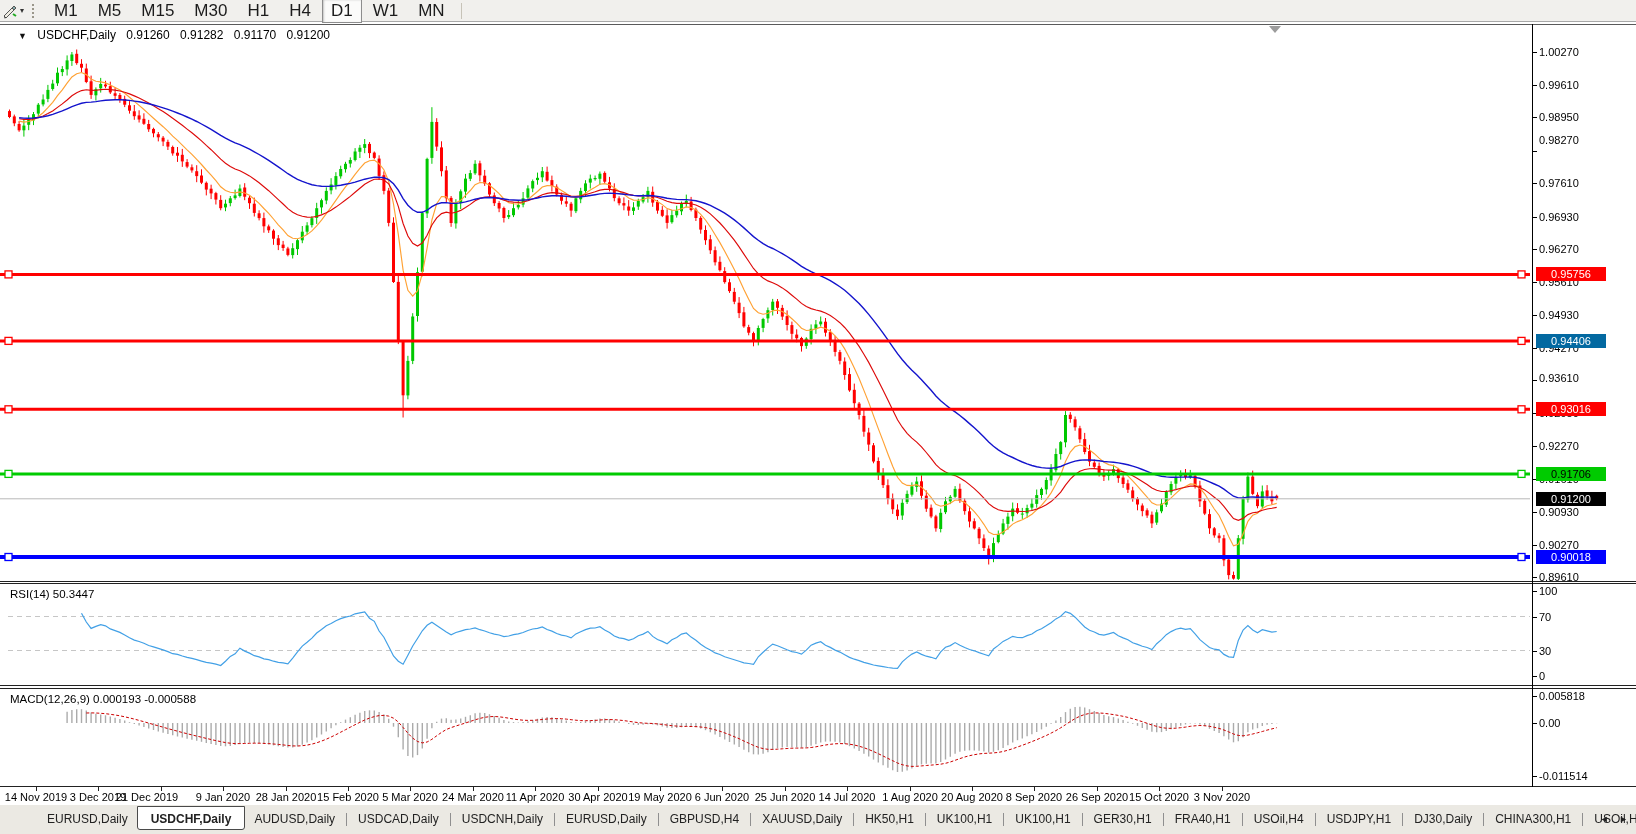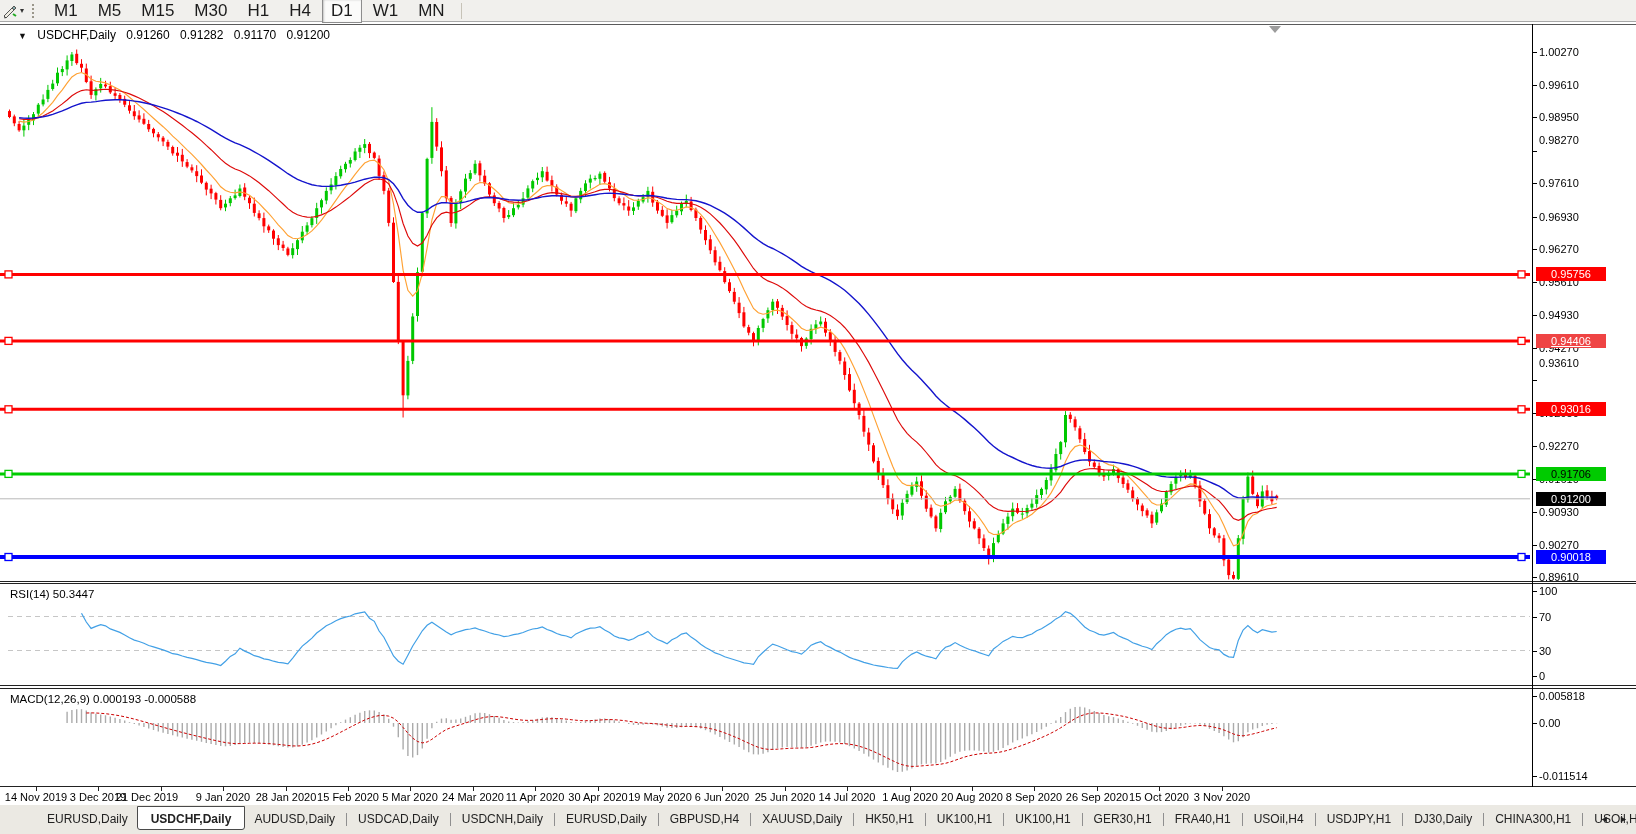--- a/index.html
+++ b/index.html
@@ -933,36 +933,36 @@
       <div class="tick-label" style="top: 216.528px;">0.96930</div>
       <div class="tick-mark" style="top: 217px;"></div>
       <div class="tick-label" style="top: 249.04px;">0.96270</div>
       <div class="tick-mark" style="top: 249px;"></div>
       <div class="tick-label" style="top: 281.552px;">0.95610</div>
       <div class="tick-mark" style="top: 282px;"></div>
       <div class="tick-label" style="top: 315.048px;">0.94930</div>
       <div class="tick-mark" style="top: 315px;"></div>
       <div class="tick-label" style="top: 347.56px;">0.94270</div>
       <div class="tick-mark" style="top: 348px;"></div>
-      <div class="tick-label" style="top: 363px;">0.93610</div>
+      <div class="tick-label" style="top: 378px;">0.93610</div>
       <div class="tick-mark" style="top: 380px;"></div>
       <div class="tick-label" style="top: 412.583px;">0.92950</div>
       <div class="tick-mark" style="top: 413px;"></div>
       <div class="tick-label" style="top: 446.08px;">0.92270</div>
       <div class="tick-mark" style="top: 446px;"></div>
       <div class="tick-label" style="top: 478.592px;">0.91610</div>
       <div class="tick-mark" style="top: 479px;"></div>
       <div class="tick-label" style="top: 512.088px;">0.90930</div>
       <div class="tick-mark" style="top: 512px;"></div>
       <div class="tick-label" style="top: 544.6px;">0.90270</div>
       <div class="tick-mark" style="top: 545px;"></div>
       <div class="tick-label" style="top: 577.112px;">0.89610</div>
       <div class="tick-mark" style="top: 577px;"></div>
       <div class="level-label" style="top: 274.36px; background: rgb(255, 0, 0);">0.95756</div>
-      <div class="level-label" style="top: 340.861px; background: #ef4444; text-decoration: underline;">0.94406</div>
+      <div class="level-label" style="top: 340.861px; background: #0369a1;">0.94406</div>
       <div class="level-label" style="top: 409.332px; background: rgb(255, 0, 0);">0.93016</div>
       <div class="level-label" style="top: 473.863px; background: rgb(0, 203, 0); color: rgb(0, 0, 0);">0.91706</div>
       <div class="level-label" style="top: 557.014px; background: rgb(0, 0, 255);">0.90018</div>
       <div class="level-label" style="top: 498.788px; background: rgb(0, 0, 0);">0.91200</div>
       <div class="tick-label" style="top: 591px;">100</div>
       <div class="tick-mark" style="top: 591px;"></div>
       <div class="tick-label" style="top: 616.5px;">70</div>
       <div class="tick-mark" style="top: 617px;"></div>
       <div class="tick-label" style="top: 650.5px;">30</div>
       <div class="tick-mark" style="top: 651px;"></div>

